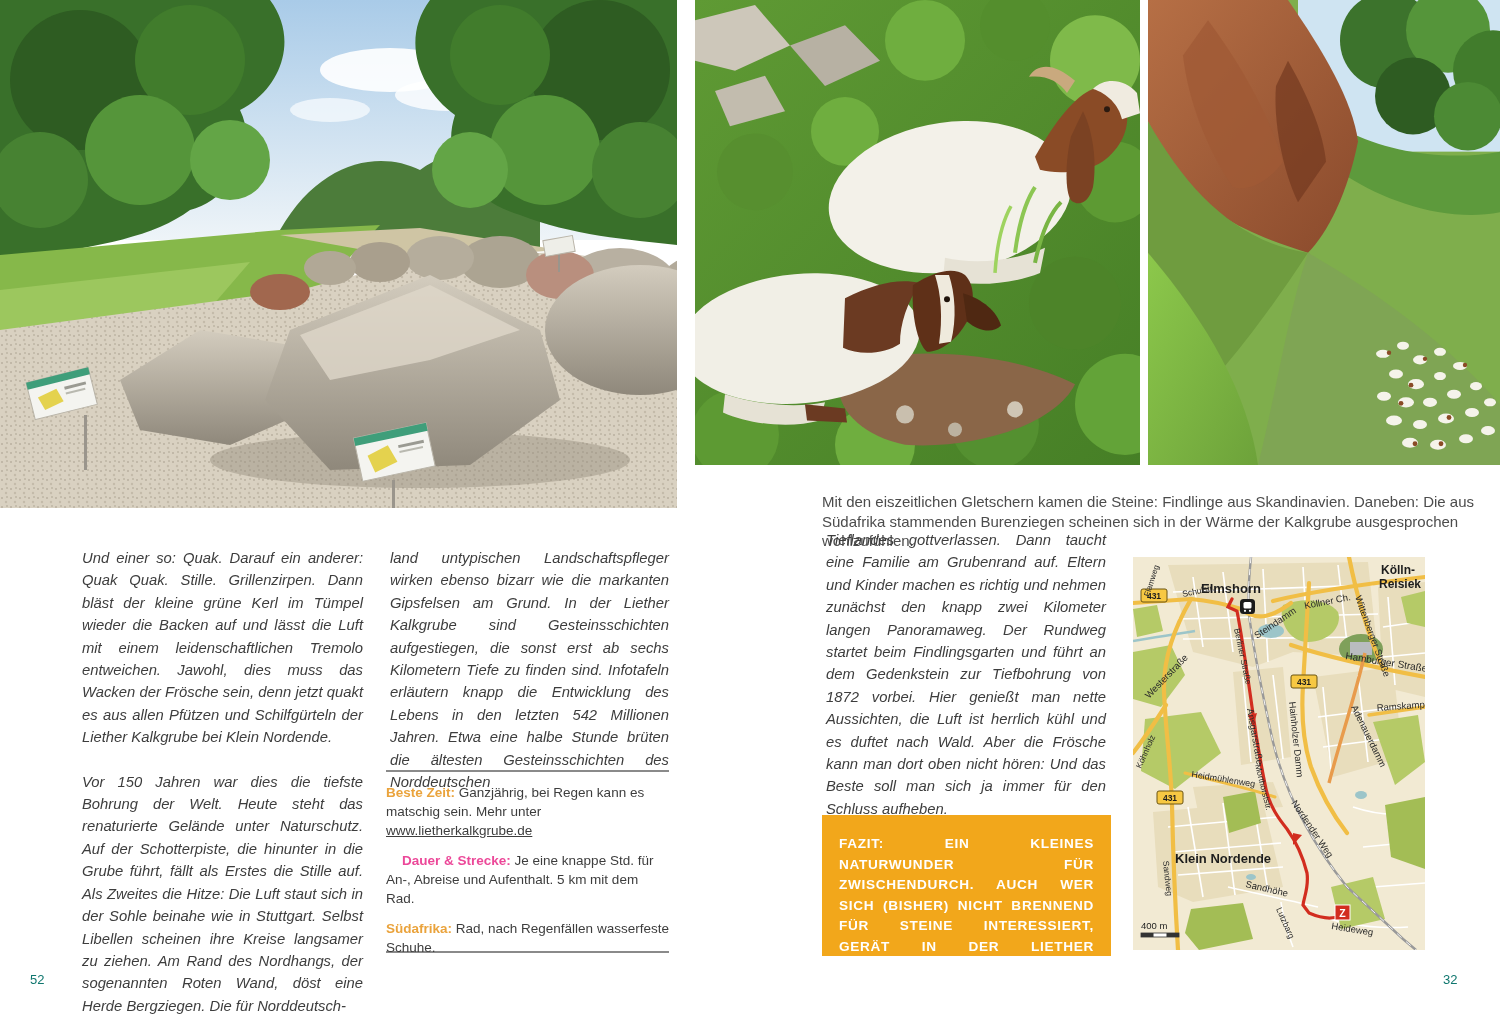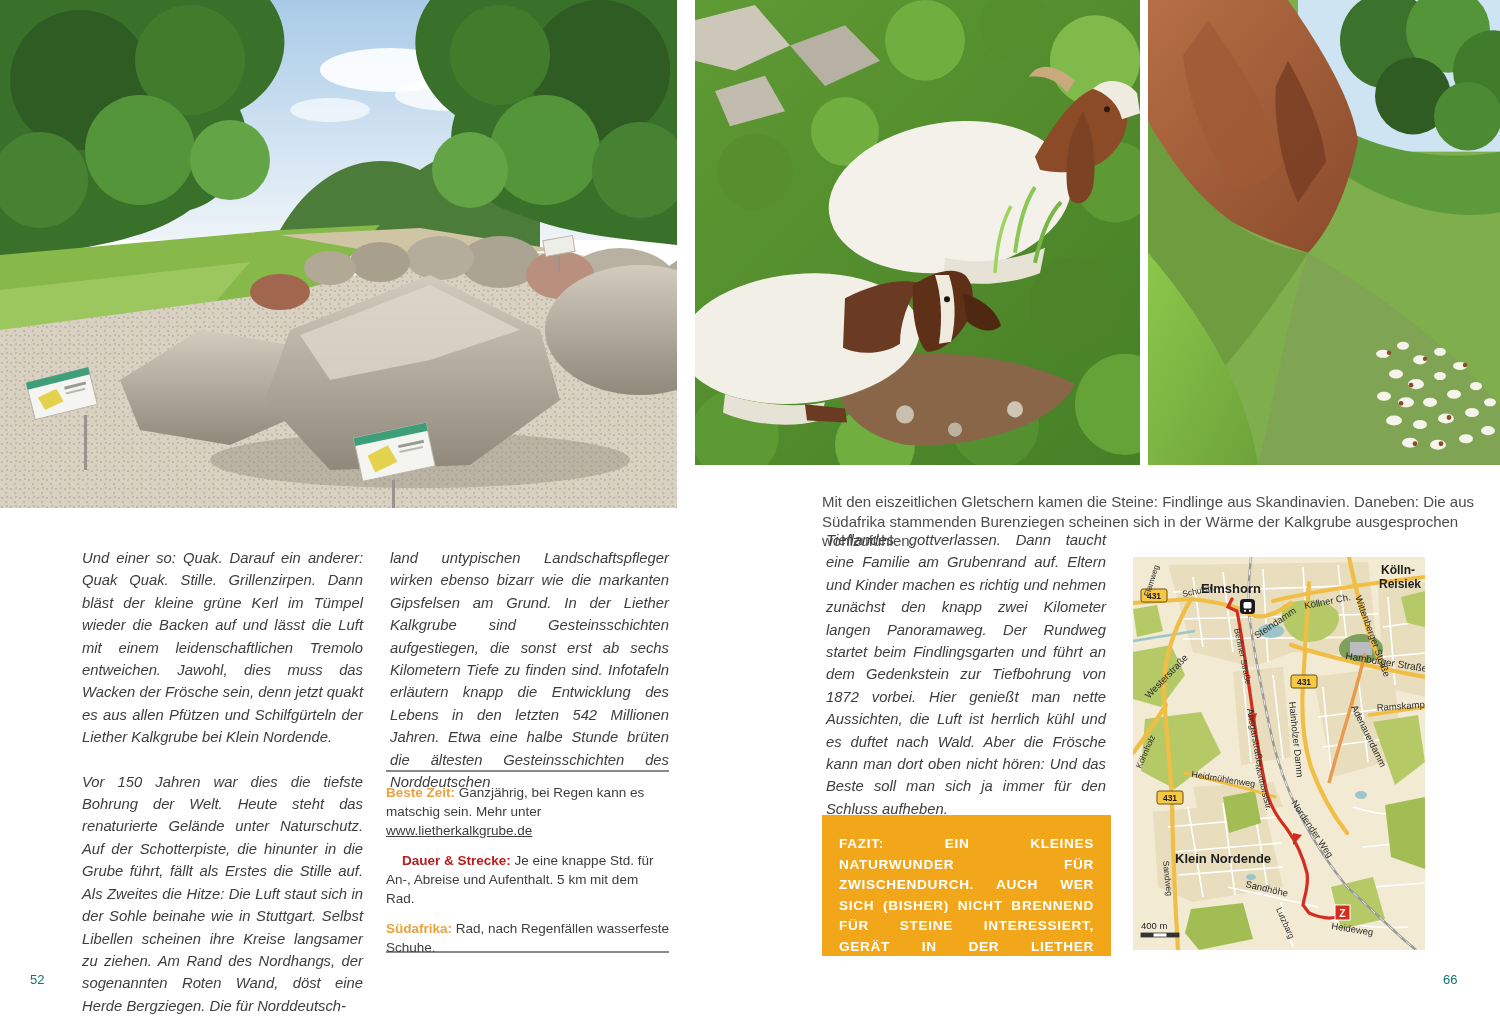--- a/index.html
+++ b/index.html
@@ -281,21 +281,21 @@
 </div>
 <div class="bodycol" id="col2">
   <p>land untypischen Landschaftspfleger wirken ebenso bizarr wie die markanten Gipsfelsen am Grund. In der Liether Kalkgrube sind Gesteinsschichten aufgestiegen, die sonst erst ab sechs Kilometern Tiefe zu finden sind. Infotafeln erläutern knapp die Entwicklung des Lebens in den letzten 542 Millionen Jahren. Etwa eine halbe Stunde brüten die ältesten Gesteinsschichten des Norddeutschen</p>
 </div>
 <div class="bodycol" id="col3">
   <p>Tieflandes gottverlassen. Dann taucht eine Familie am Grubenrand auf. Eltern und Kinder machen es richtig und nehmen zunächst den knapp zwei Kilometer langen Panoramaweg. Der Rundweg startet beim Findlingsgarten und führt an dem Gedenkstein zur Tiefbohrung von 1872 vorbei. Hier genießt man nette Aussichten, die Luft ist herrlich kühl und es duftet nach Wald. Aber die Frösche kann man dort oben nicht hören: Und das Beste soll man sich ja immer für den Schluss aufheben.</p>
 </div>
 
 <div id="info-box">
     <p class="info-entry"><span class="info-label" style="color: rgb(234, 163, 60);">Beste Zeit:</span> Ganzjährig, bei Regen kann es matschig sein. Mehr unter <a class="info-link" href="#">www.lietherkalkgrube.de</a></p>
-    <p class="info-entry"><span class="info-label" style="color: #b91c1c; padding-left: 16px;">Dauer &amp; Strecke:</span> Je eine knappe Std. für An-, Abreise und Aufenthalt. 5 km mit dem Rad.</p>
+    <p class="info-entry"><span class="info-label" style="color: #ec4899; padding-left: 16px;">Dauer &amp; Strecke:</span> Je eine knappe Std. für An-, Abreise und Aufenthalt. 5 km mit dem Rad.</p>
     <p class="info-entry"><span class="info-label" style="color: rgb(234, 163, 60);">Südafrika:</span> Rad, nach Regenfällen wasserfeste Schuhe.</p>
   </div>
 
 <div id="fazit-box" style="background: rgb(242, 167, 27);">
   <span>FAZIT: EIN KLEINES NATURWUNDER FÜR ZWISCHENDURCH. AUCH WER SICH (BISHER) NICHT BRENNEND FÜR STEINE INTERESSIERT, GERÄT IN DER LIETHER KALKGRUBE INS STAUNEN.</span>
 </div>
 
 <div id="map">
   <svg viewBox="0 0 292 393">
     <rect width="292" height="393" fill="#F2EAD3"></rect>
@@ -444,13 +444,13 @@
         <text x="158" y="246" font-size="9.5" transform="rotate(56 158 246)" class="street-label">Nordender Weg</text>
         <text x="30" y="304" font-size="8.5" transform="rotate(84 30 304)" class="street-label">Sandweg</text>
         <text x="112" y="330" font-size="9.5" transform="rotate(13 112 330)" class="street-label">Sandhöhe</text>
         <text x="143" y="352" font-size="8.5" transform="rotate(66 143 352)" class="street-label">Lutzbarg</text>
         <text x="198" y="372" font-size="9.5" transform="rotate(9 198 372)" class="street-label">Heideweg</text>
       </g>
   </svg>
 </div>
 
 <div class="pagenum" id="pagenum-left">52</div>
-<div class="pagenum" id="pagenum-right">66</div>
+<div class="pagenum" id="pagenum-right">32</div>
 
 </body></html>

